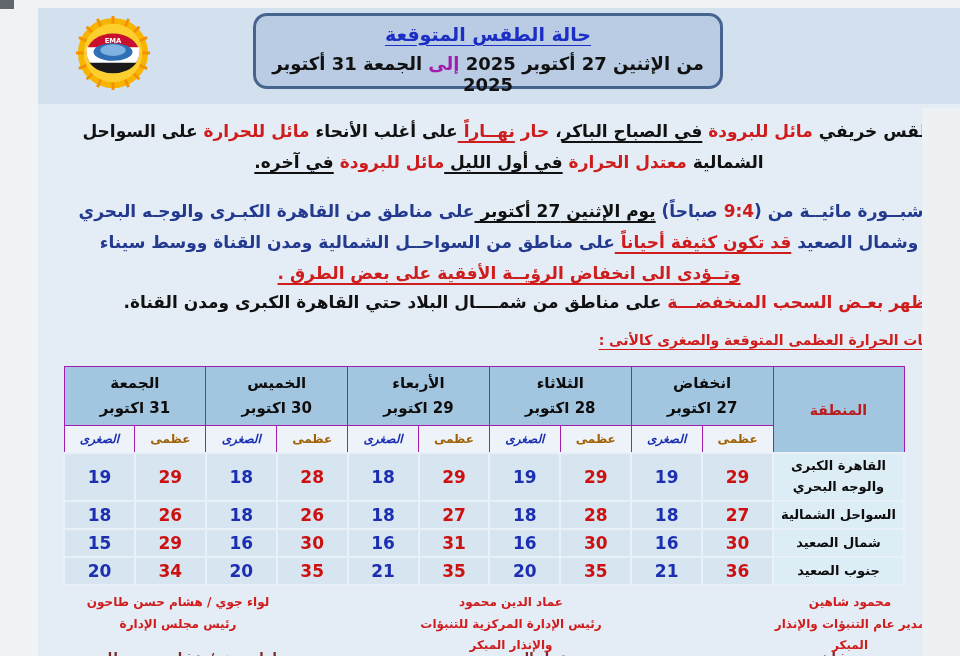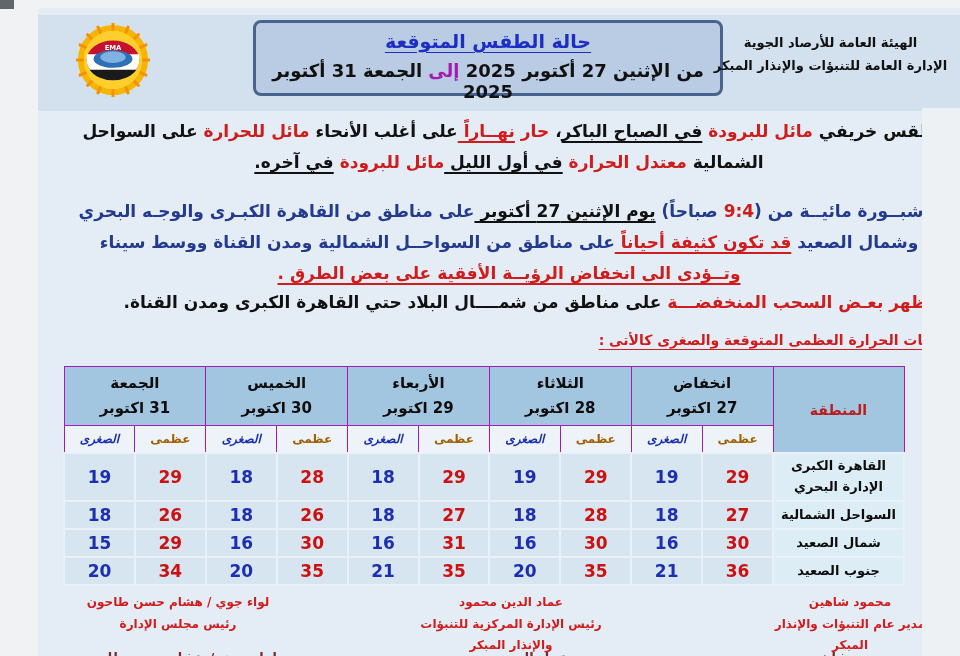--- a/index.html
+++ b/index.html
@@ -8,25 +8,25 @@
     background:#f0f2f4;
     font-family:"DejaVu Sans", sans-serif;
     -webkit-font-smoothing:antialiased;
   }
   .corner{position:absolute;left:0;top:0;width:14px;height:9px;background:#61666c;}
   .doc{position:absolute;left:38px;top:0;width:922px;height:656px;background:#e4edf6;}
   .top-strip{position:absolute;left:0;top:0;width:100%;height:8px;background:#f0f2f4;}
   .right-margin{position:absolute;right:0;top:108px;bottom:0;width:38px;background:#eef1f4;}
 
   
-  .header-band{position:absolute;left:0;top:8px;width:100%;height:96px;background:#d3e0ee;margin-top:7px;}
+  .header-band{position:absolute;left:0;top:8px;width:100%;height:96px;background:#d3e0ee;}
   .logo{position:absolute;left:36px;top:6px;width:78px;height:78px;}
   .title-box{
     position:absolute;left:215px;top:5px;width:470px;height:76px;
-    background:#b9cce3;border:3px solid #47648e;border-radius:8px;
+    background:#b9cce3;border:3px solid #47648e;border-radius:14px;
     text-align:center;box-sizing:border-box;padding-top:7px;
   }
   .title{font-size:19px;font-weight:bold;color:#1d2ec5;text-decoration:underline;text-underline-offset:4px;}
   .date-range{font-size:18px;font-weight:bold;color:#111;margin-top:8px;}
   .org{
     position:absolute;right:12px;top:16px;width:235px;text-align:center;
     font-size:13px;font-weight:bold;color:#101010;line-height:1.8;
   }
 
   
@@ -111,24 +111,20 @@
           <ellipse cx="40" cy="39" rx="20" ry="9" fill="#2f6fb5"></ellipse>
           <ellipse cx="40" cy="37" rx="13" ry="6" fill="#7fb2e0"></ellipse>
           <text x="40" y="30" text-anchor="middle" font-size="7" font-weight="bold" fill="#ffffff" font-family="DejaVu Sans, sans-serif">EMA</text>
         </g>
       </svg>
     </div>
     <div class="title-box">
       <div class="title">حالة الطقس المتوقعة</div>
       <div class="date-range"><span class="c-black">من الإثنين 27 أكتوبر 2025 </span><span class="c-blue">إلى</span><span class="c-black"> الجمعة 31 أكتوبر 2025</span></div>
     </div>
-    <div class="org">
-      <div>الهيئة العامة للأرصاد الجوية</div>
-      <div>الإدارة العامة للتنبؤات والإنذار المبكر</div>
-    </div>
   </div>
 
   <div class="p p1"><span class="c-black">طقس خريفي </span><span class="c-red">مائل للبرودة </span><span class="c-black c-u">في الصباح الباكر</span><span class="c-black">، </span><span class="c-red">حار </span><span class="c-red c-u">نهــاراً </span><span class="c-black">على أغلب الأنحاء </span><span class="c-red">مائل للحرارة </span><span class="c-black">على السواحل الشمالية </span><span class="c-red">معتدل الحرارة </span><span class="c-black c-u">في أول الليل </span><span class="c-red">مائل للبرودة </span><span class="c-black c-u">في آخره.</span></div>
 
   <div class="p p2"><span class="bullet-icon"><svg viewBox="0 0 14 14" width="13" height="13">
           <g fill="#cf1d1d">
             <rect x="4.6" y="0.4" width="4.8" height="4.8" transform="rotate(45 7 2.8)"></rect>
             <rect x="4.6" y="8.8" width="4.8" height="4.8" transform="rotate(45 7 11.2)"></rect>
             <rect x="0.4" y="4.6" width="4.8" height="4.8" transform="rotate(45 2.8 7)"></rect>
             <rect x="8.8" y="4.6" width="4.8" height="4.8" transform="rotate(45 11.2 7)"></rect>
@@ -193,21 +189,21 @@
             <th class="sub max">عظمى</th>
             <th class="sub min">الصغرى</th>
             <th class="sub max">عظمى</th>
             <th class="sub min">الصغرى</th>
             <th class="sub max">عظمى</th>
             <th class="sub min">الصغرى</th>
           </tr>
         </thead>
         <tbody>
           <tr class="r-first">
-            <td class="region">القاهرة الكبرى الإدارة البحري</td>
+            <td class="region">القاهرة الكبرى والوجه البحري</td>
             <td class="temp max">29</td>
             <td class="temp min">19</td>
             <td class="temp max">29</td>
             <td class="temp min">19</td>
             <td class="temp max">29</td>
             <td class="temp min">18</td>
             <td class="temp max">28</td>
             <td class="temp min">18</td>
             <td class="temp max">29</td>
             <td class="temp min">19</td>

